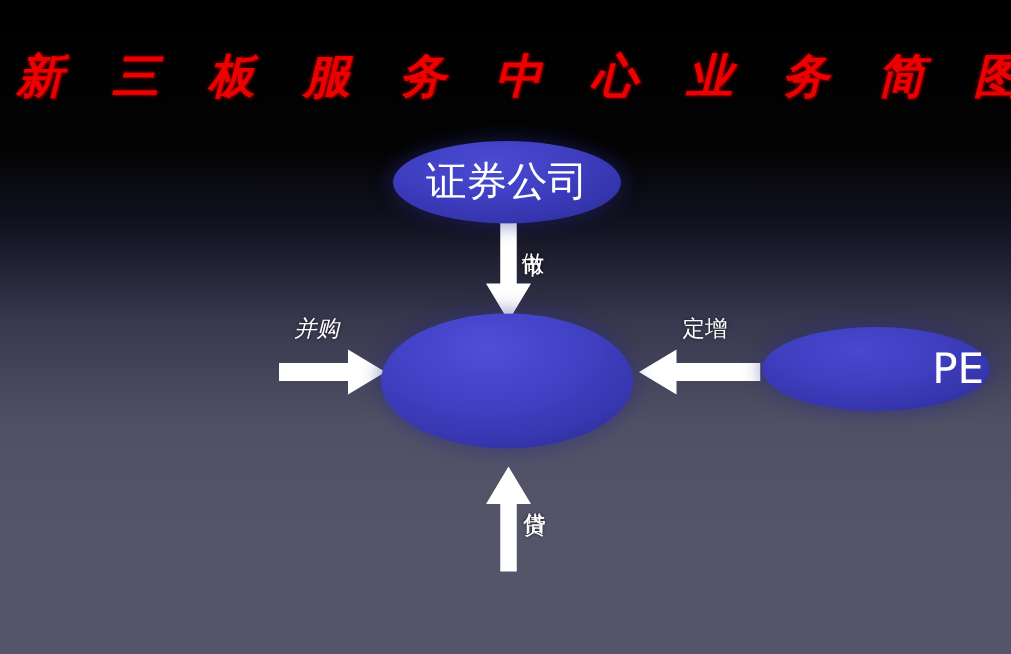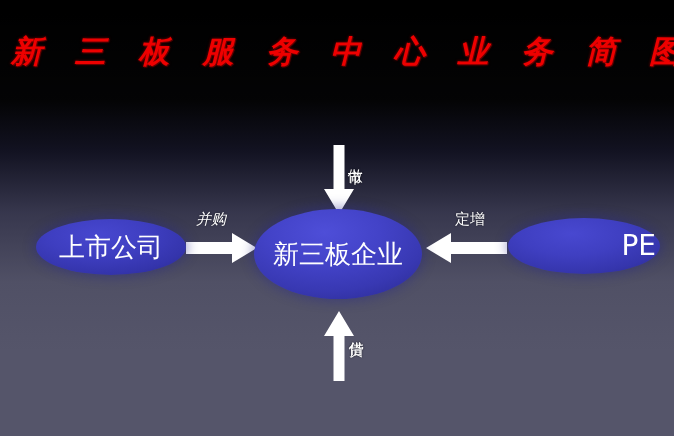--- a/index.html
+++ b/index.html
@@ -139,28 +139,28 @@
   </div>
   <div class="alabel" style="left:455px; top:200px;">定增</div>
 
   <div class="arrow" style="left:323px; top:298px;">
     <svg width="32" height="72" viewBox="0 0 32 72">
       <polygon points="16,1 31,26 21.5,26 21.5,71 10.5,71 10.5,26 1,26" fill="#ffffff"></polygon>
     </svg>
   </div>
   <div class="alabel alabel-v" style="left:348px; top:318px;">借贷</div>
 
+  <div class="node node-top">
+    <span class="node-inner">证券公司</span>
+  </div>
 
-  <div class="node node-left">
-    <span class="node-inner">上市公司</span>
-  </div>
 
   <div class="node node-center">
     <span class="node-inner">
-      <span>新三板企业</span><br>
+      <br>
     </span>
   </div>
 
   <div class="node node-right">
     <span class="node-inner">PE</span>
   </div>
 
 
 </div>
 

